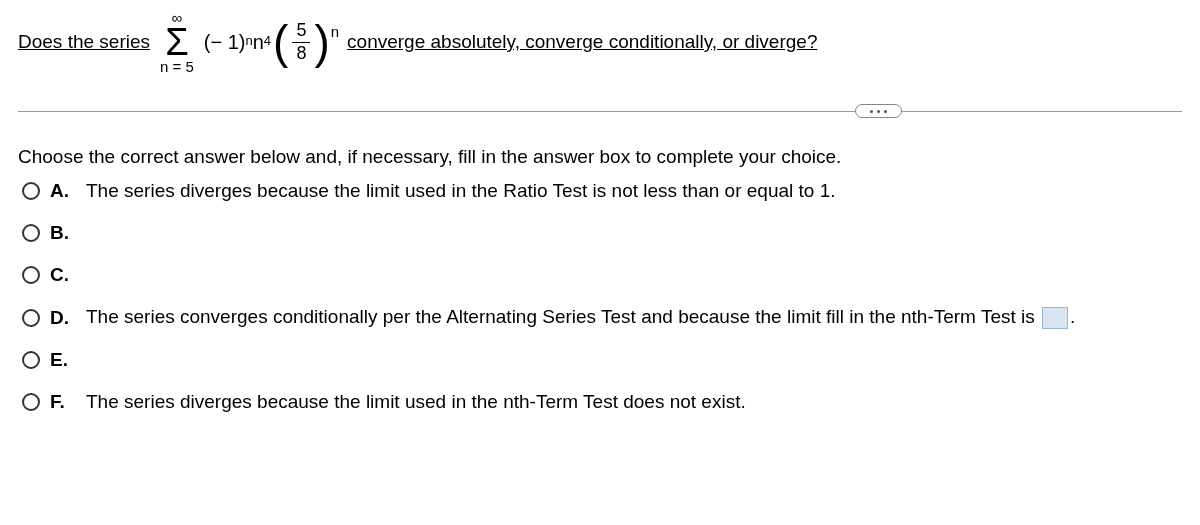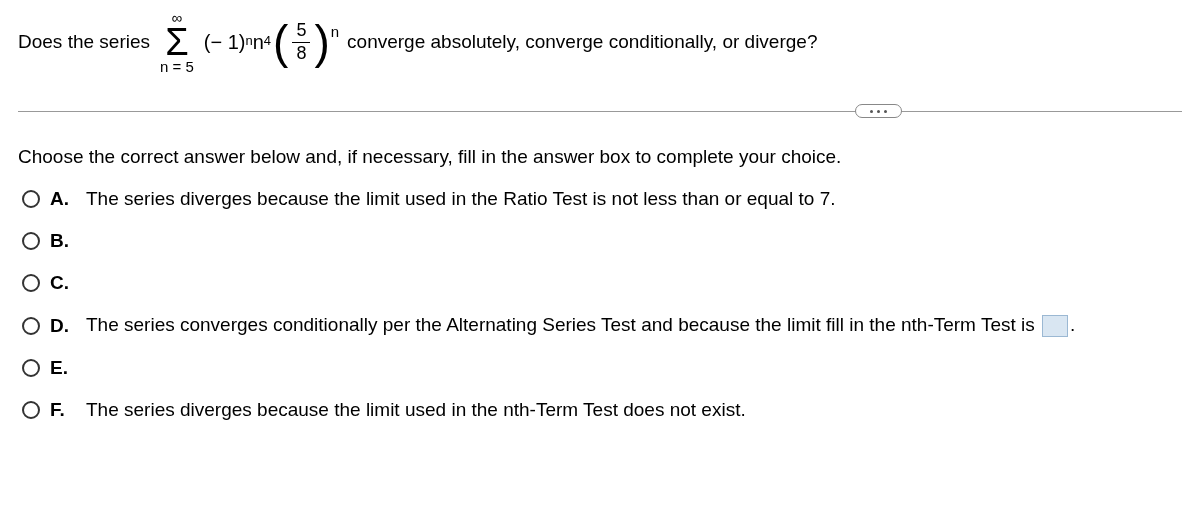--- a/index.html
+++ b/index.html
@@ -17,20 +17,21 @@
     }
     .question-row {
       display: flex;
       align-items: center;
       flex-wrap: nowrap;
       margin-bottom: 30px;
     }
     .question-text-before,
     .question-text-after {
       white-space: nowrap;
+      text-decoration: underline;
     }
     .math-block {
       display: inline-flex;
       align-items: center;
       margin: 0 6px;
     }
     .sigma-group {
       display: inline-flex;
       flex-direction: column;
       align-items: center;
@@ -113,21 +114,21 @@
       align-items: center;
       gap: 4px;
     }
     .ellipsis-pill .dot {
       width: 3px;
       height: 3px;
       background: #555;
       border-radius: 50%;
     }
     .instruction {
-      margin: 10px 0 20px 0;
+      margin: 10px 0 12px 0;
     }
     .choices {
       display: flex;
       flex-direction: column;
       gap: 20px;
       margin-left: 4px;
     }
     .choice {
       display: flex;
       align-items: center;
@@ -200,21 +201,21 @@
   </div>
 </div>
 
 <div class="instruction">Choose the correct answer below and, if necessary, fill in the answer box to complete your choice.</div>
 
 <div class="choices">
 
   <div class="choice">
     <span class="radio"></span>
     <span class="choice-label">A.</span>
-    <span class="choice-text">The series diverges because the limit used in the Ratio Test is not less than or equal to 7.</span>
+    <span class="choice-text">The series diverges because the limit used in the Ratio Test is not less than or equal to 1.</span>
   </div>
 
   <div class="choice">
     <span class="radio"></span>
     <span class="choice-label">B.</span>
   </div>
 
   <div class="choice">
     <span class="radio"></span>
     <span class="choice-label">C.</span>

